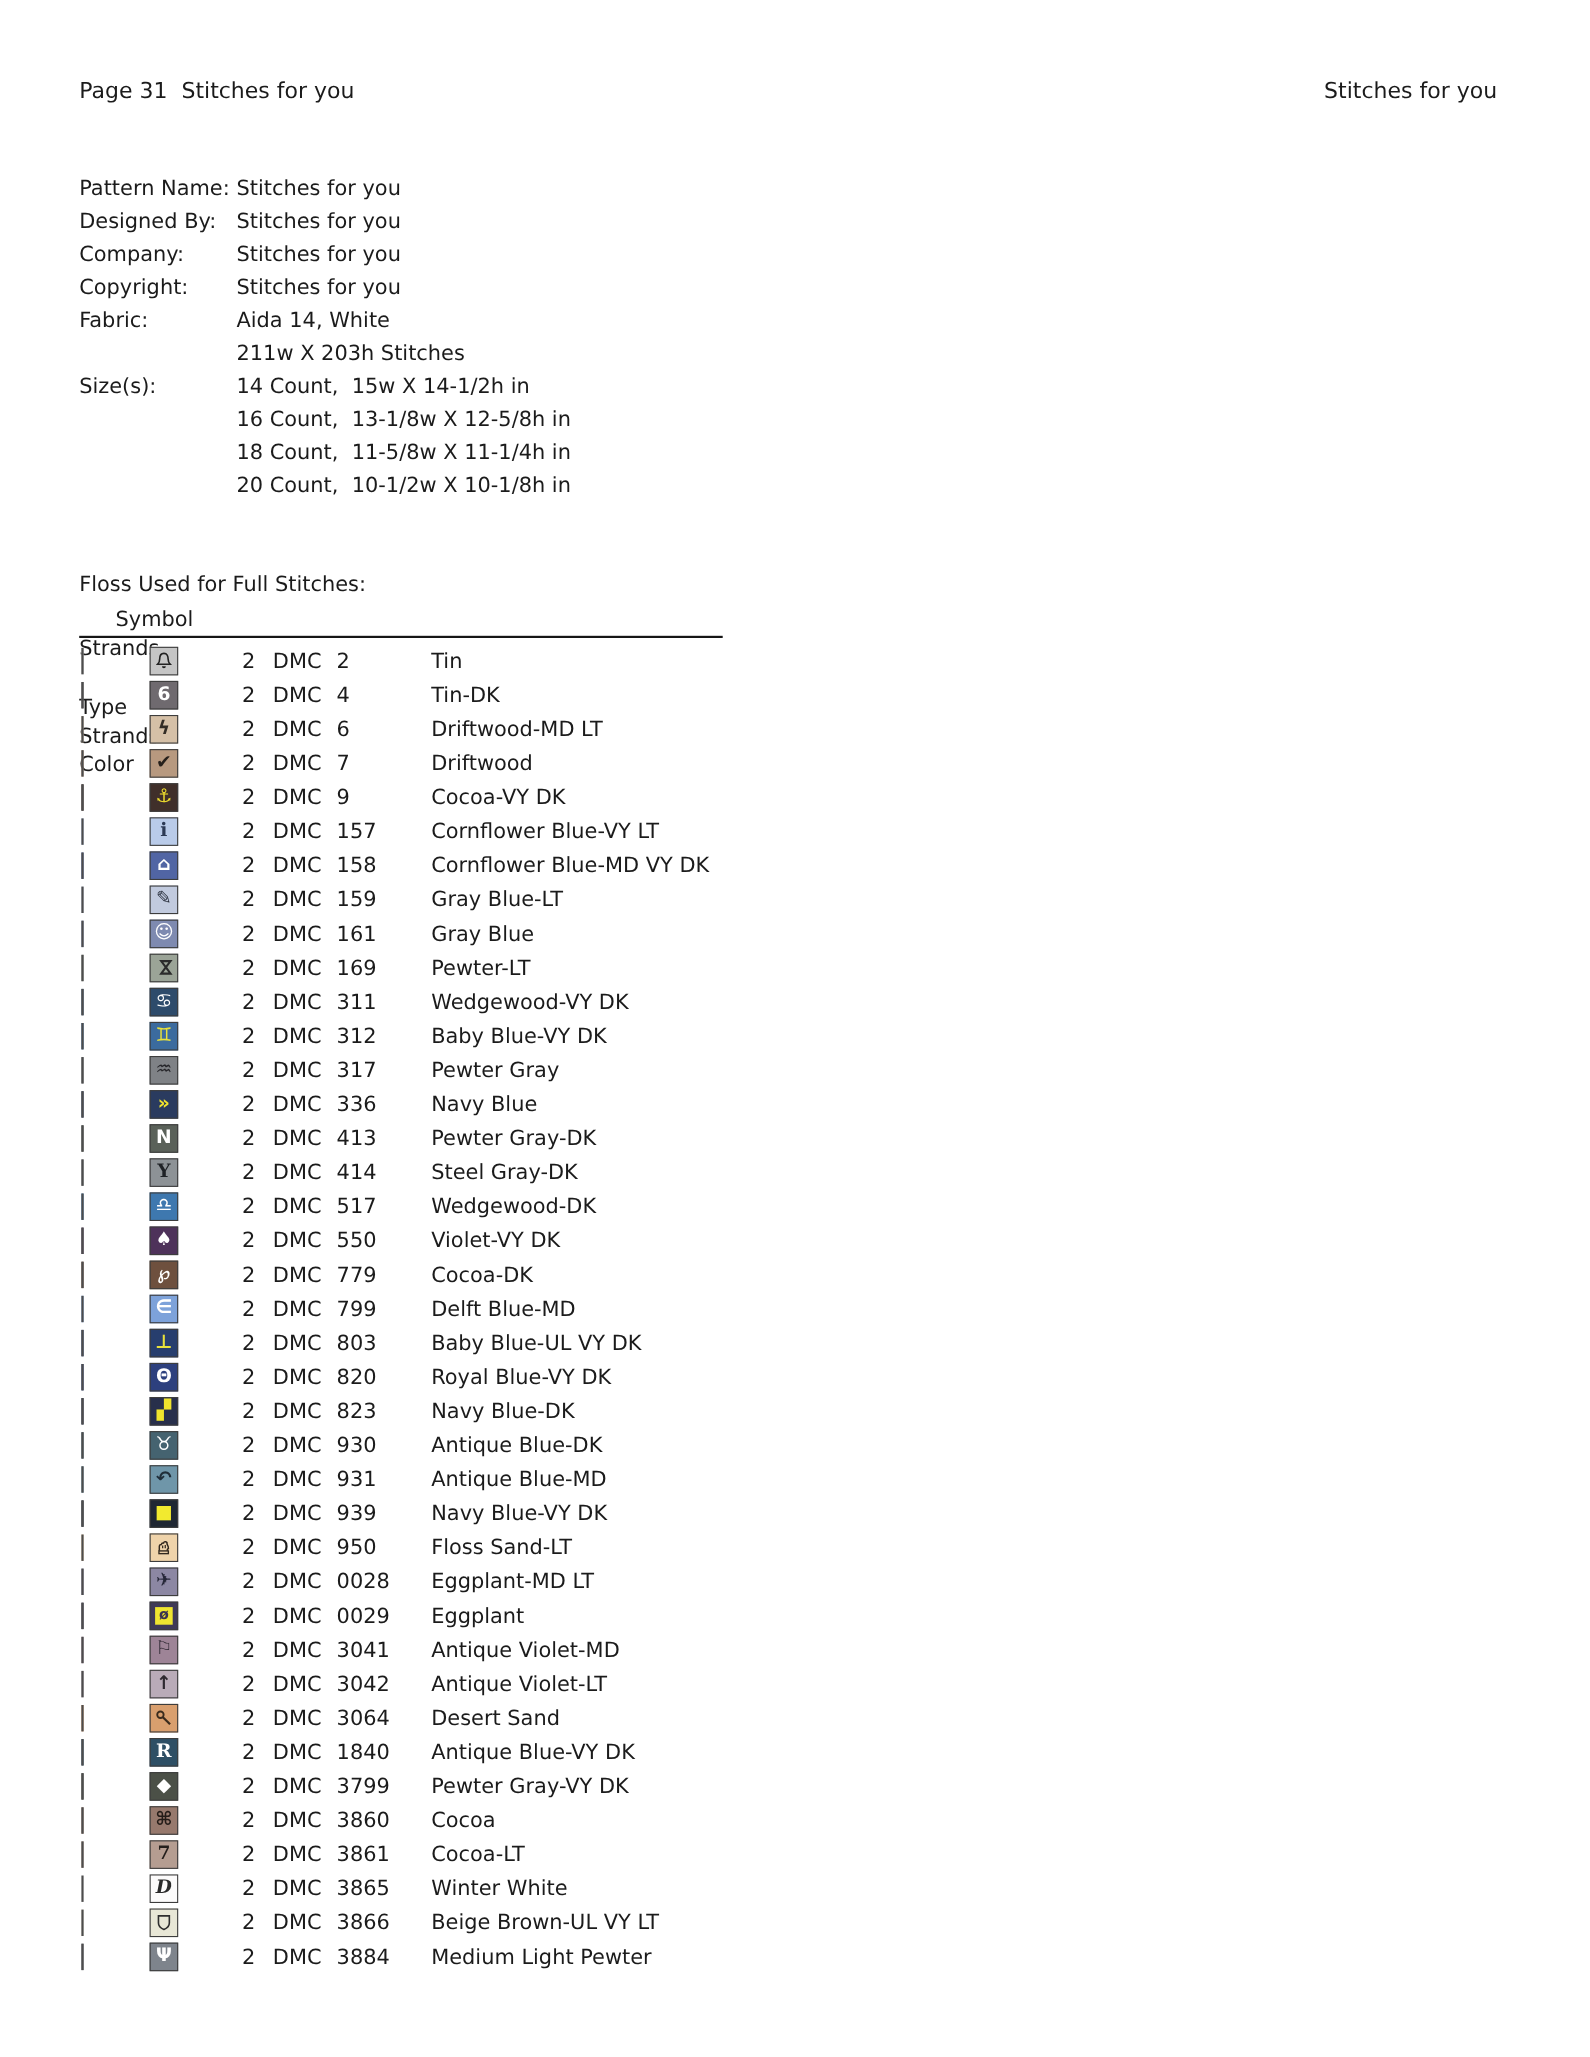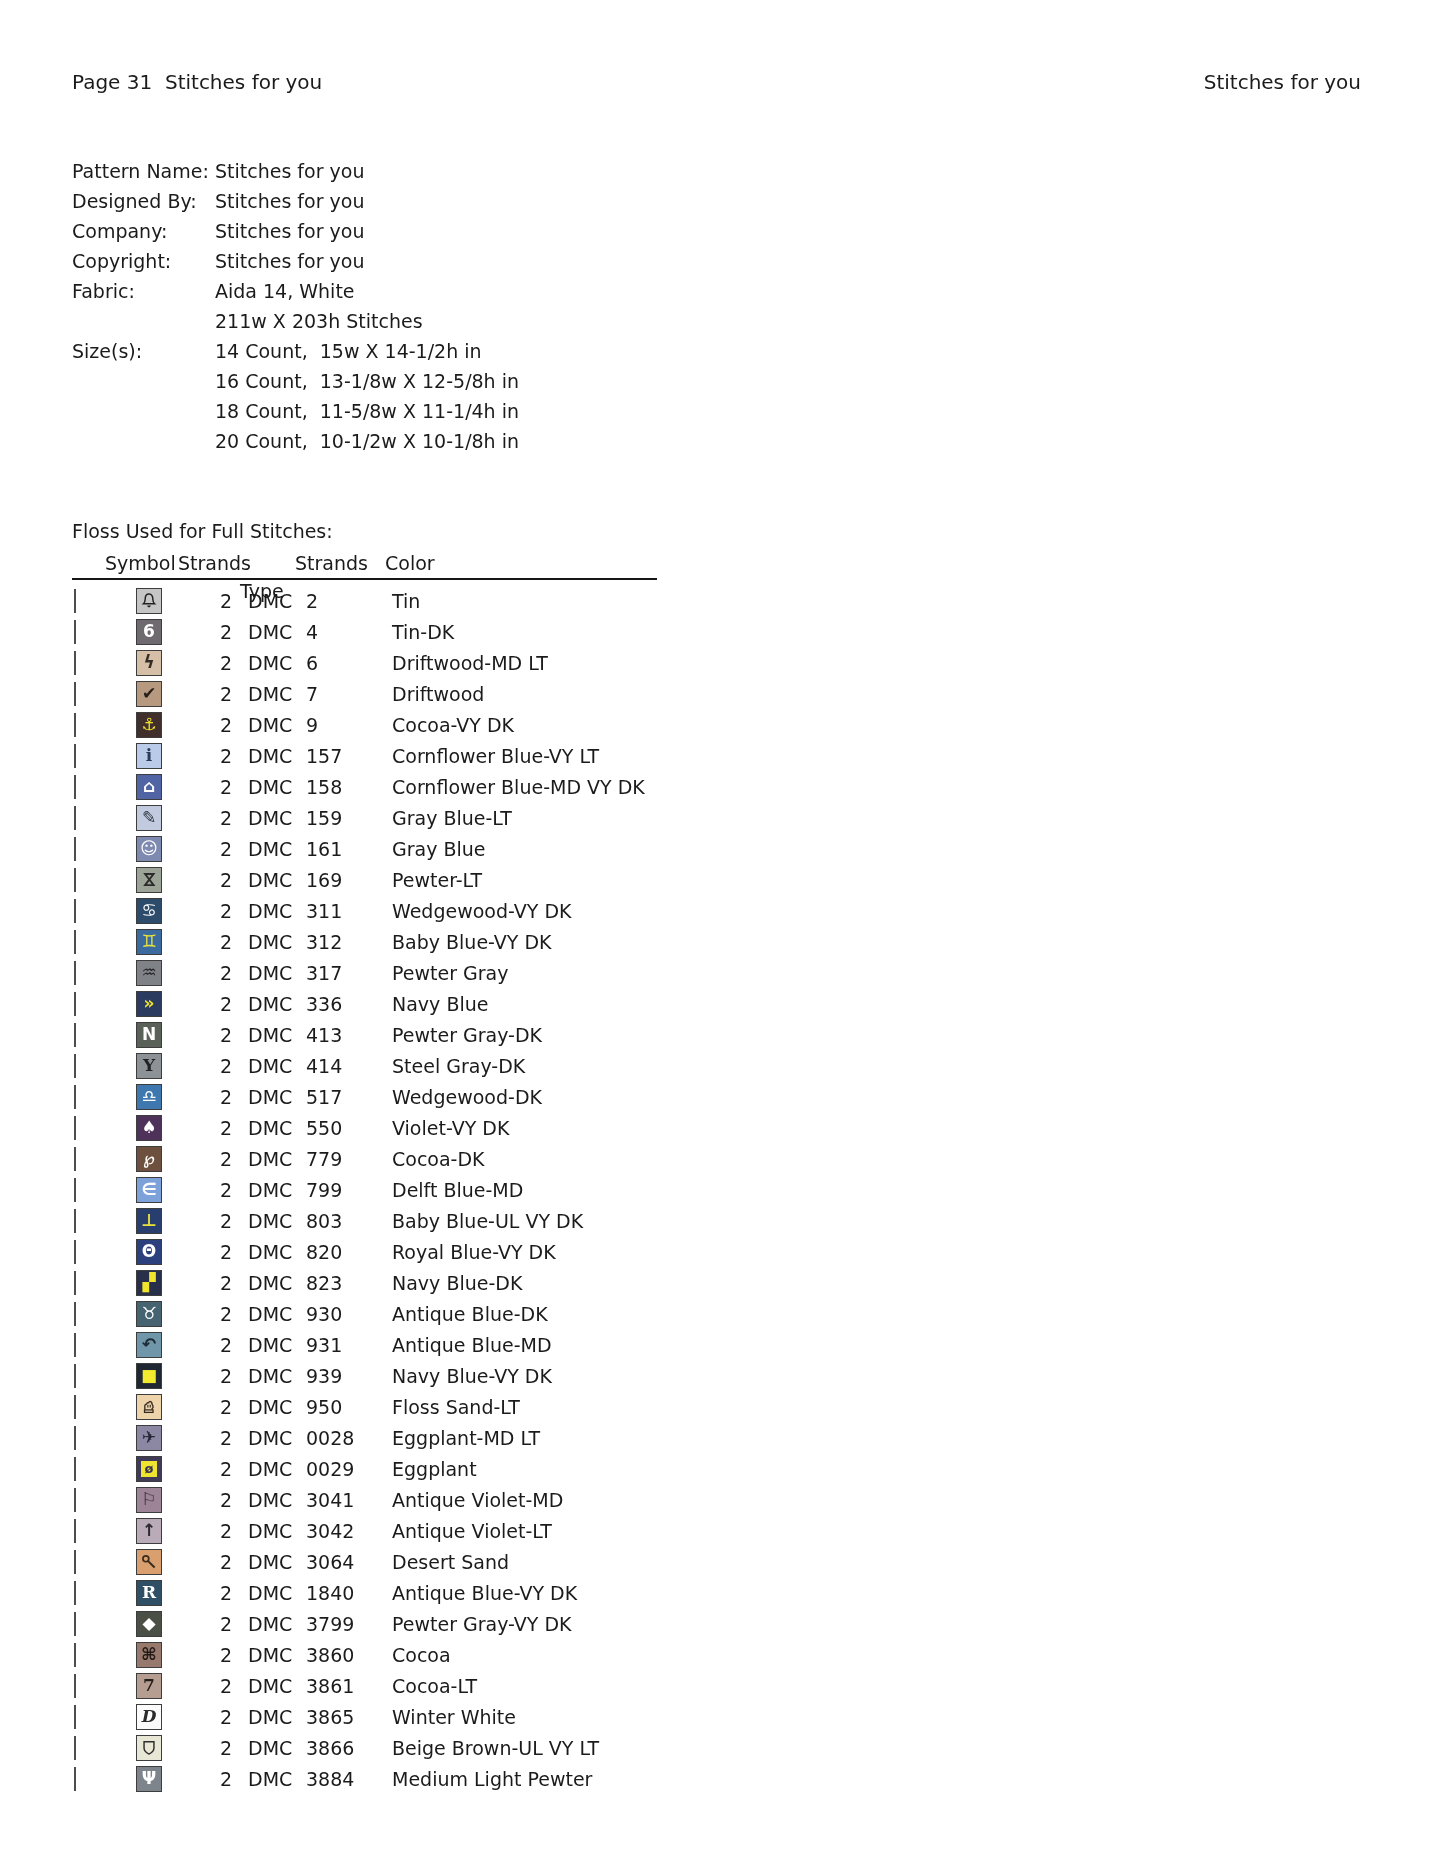--- a/index.html
+++ b/index.html
@@ -19,21 +19,21 @@
   }
   
   .info-block{position:absolute;top:156px;left:72px;}
   .info-line{display:flex;height:30px;line-height:30px;font-size:19px;}
   .info-label{width:143px;flex:0 0 143px;white-space:pre;}
   .info-value{white-space:pre;}
   
   .floss-title{position:absolute;top:520px;left:72px;font-size:19px;}
   .floss-header{
     position:absolute;top:550px;left:72px;display:flex;
-    font-size:19px;line-height:26px;
+    font-size:19px;line-height:26px;flex-direction:column;
   }
   .fh-symbol{margin-left:33px;width:73px;}
   .fh-strands{width:62px;}
   .fh-type{width:55px;margin-top:28px;}
   .fh-number{width:90px;}
   .header-rule{
     position:absolute;top:578px;left:72px;width:585px;height:2px;
     background:#161616;
   }
   .floss-rows{position:absolute;top:585px;left:72px;right:40px;}

